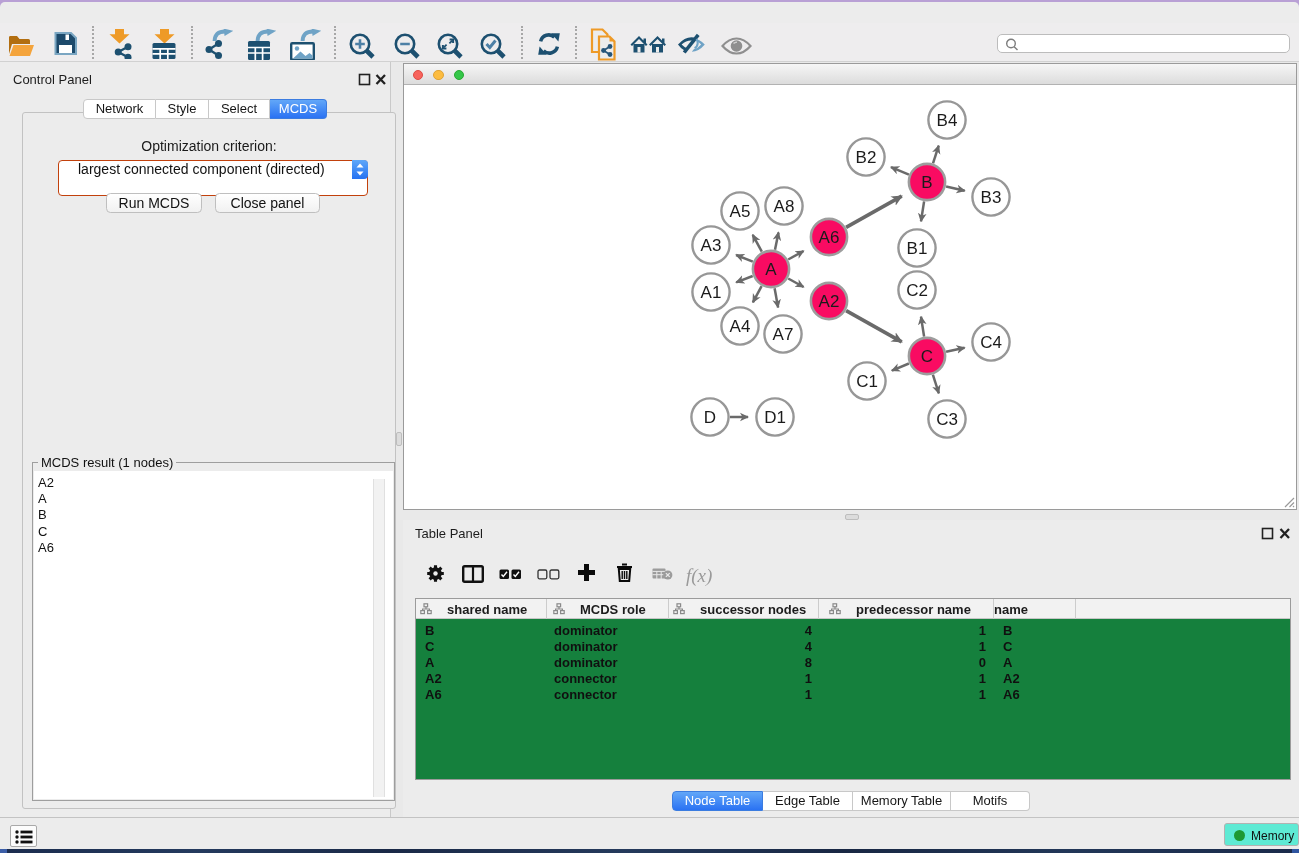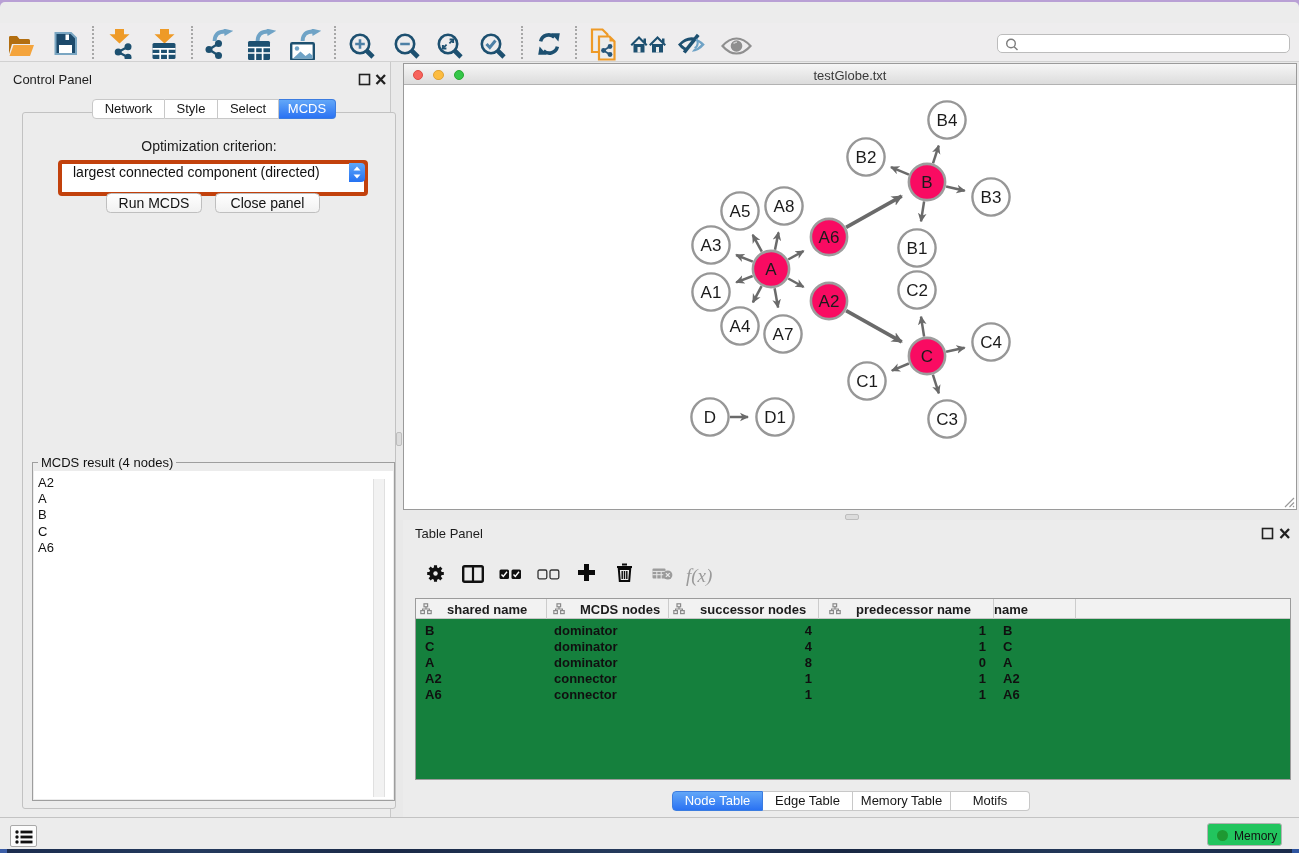--- a/index.html
+++ b/index.html
@@ -35,45 +35,45 @@
 
 #cp-content { position:absolute; left:8px; top:50px; width:374px; height:697px;
   border:1px solid #c2c2c2; border-radius:3px; background:#ececec;margin-left:14px; }
 
 .tabrow { position:absolute; display:flex; }
 .tab { height:20px; background:#fff; border:1px solid #c8c8c8; border-left:none;
   font-size:13px; color:#151515; text-align:center; line-height:18px; }
 .tab.first { border-left:1px solid #c8c8c8; border-radius:4px 0 0 4px; }
 .tab.last { border-radius:0 4px 4px 0; }
 .tab.sel { background:linear-gradient(#62a7f8,#2a72f3); color:#fff; border-color:#3b7ce0; }
-#cptabs { left:71px; top:37px;padding-left:21px; }
+#cptabs { left:62px; top:37px;padding-left:21px; }
 
 #optlabel { position:absolute; left:0; width:100%; top:25px; text-align:center; font-size:14px; color:#1a1a1a; }
 #combo { position:absolute; left:35px; top:47px; width:310px; height:36px; background:#fff;
-  border:4px solid #c2410c; border-radius:4px; font-size:14px; color:#111; line-height:17px;
-  padding-left:11px; }
+  border:1px solid #c2410c; border-radius:4px; font-size:14px; color:#111; line-height:17px;
+  padding-left:19px; }
 #combo .spin { position:absolute; right:-1px; top:-1px; width:16px; height:19px;
   background:linear-gradient(#5ea7f9,#2572f2); border-radius:0 4px 4px 0; }
 .btn { position:absolute; height:20px; background:linear-gradient(#ffffff,#f1f1f1);
   border:1px solid #bfbfbf; border-radius:4.5px; font-size:14px; color:#111;
   text-align:center; line-height:18px; }
 
 #groupbox { position:absolute; left:9px; top:349px; width:363px; height:339px;
   border:1px solid #9e9e9e; }
 #groupbox .gtitle { position:absolute; left:5px; top:-8px; background:#ececec;
   padding:0 3px; font-size:13px; color:#111; }
 #mcdslist { position:absolute; left:1px; top:8px; right:1px; bottom:1px; background:#fff;
   font-size:13px; color:#111; line-height:16.2px; padding:4px 0 0 4px; }
 #mcdsscroll { position:absolute; top:8px; right:8px; width:12px; bottom:2px;
   background:#f2f2f2; border-left:1px solid #e0e0e0; border-right:1px solid #e0e0e0; }
 
 #statusbar { left:0; top:815px; z-index:6; width:1299px; height:32px; background:#ececec; border-top:1px solid #c3c3c3; }
 #listbtn { position:absolute; left:10px; top:7px; width:27px; height:22px; background:#fcfcfc;
   border:1px solid #a9a9a9; border-radius:2px; }
-#membtn { position:absolute; right:17px; top:5px; width:75px; height:23px; background:#22c55e;
+#membtn { position:absolute; right:0; top:5px; width:75px; height:23px; background:#5eead4;
   border:1px solid #b2b2b2; border-radius:3px; font-size:12px; color:#111; }
 #membtn .dot { position:absolute; left:9px; top:5.5px; width:11px; height:11px; border-radius:50%;
   background:#1e9932; }
 #membtn .mt { position:absolute; left:26px; top:4.5px; }
 
 #mdi { left:391px; top:60px; width:908px; height:757px; background:#e9e9e9; }
 
 #netwin { left:403px; top:61px; width:894px; height:447px; background:#fff;
   border:1px solid #9a9a9a; }
 #nettitle { position:absolute; left:0; top:0; right:0; height:21px;
@@ -257,40 +257,39 @@
         <div class="spin">
             <svg width="16" height="19" viewBox="0 0 16 19">
 <path d="M4.5 7.5 L8 3.5 L11.5 7.5 Z" fill="#fff"></path>
 <path d="M4.5 11.5 L8 15.5 L11.5 11.5 Z" fill="#fff"></path>
             </svg>
           </div>
       </div>
       <div class="btn" style="left:83px; top:80px; width:96px;">Run MCDS</div>
       <div class="btn" style="left:192px; top:80px; width:105px;">Close panel</div>
       <div id="groupbox">
-        <div class="gtitle">MCDS result (4 nodes)</div>
+        <div class="gtitle">MCDS result (1 nodes)</div>
         <div id="mcdslist">A2<br>A<br>B<br>C<br>A6
           <div id="mcdsscroll"></div>
         </div>
       </div>
     </div>
     <div class="tabrow" id="cptabs">
       <div class="tab first" style="width:73px">Network</div>
       <div class="tab" style="width:53px">Style</div>
       <div class="tab" style="width:61px">Select</div>
       <div class="tab sel last" style="width:57px">MCDS</div>
     </div>
   </div>
 
   <div class="abs" id="netwin">
     <div id="nettitle">
       <div class="tl2" style="left:8.5px;background:#f7635c;border:0.5px solid #dd4b43"></div>
       <div class="tl2" style="left:29px;background:#fcbc40;border:0.5px solid #dfa336"></div>
       <div class="tl2" style="left:49.5px;background:#35c649;border:0.5px solid #29a932"></div>
-      <div class="title">testGlobe.txt</div>
     </div>
     <div style="position:absolute;left:-1px;top:21px;width:894px;height:425px;overflow:hidden">
 <svg class="net" width="894" height="425" viewBox="0 0 894 425">
 <defs>
 <marker id="ah" viewBox="0 0 10 10" refX="8.8" refY="5" markerWidth="9.2" markerHeight="10.2" markerUnits="userSpaceOnUse" orient="auto-start-reverse">
 <path d="M10 5 L0 0.3 L2.8 5 L0 9.7 Z" fill="#6a6a6a"></path>
             </marker>
 <marker id="ahb" viewBox="0 0 10 10" refX="8.8" refY="5" markerWidth="11.3" markerHeight="11.8" markerUnits="userSpaceOnUse" orient="auto-start-reverse">
 <path d="M10 5 L0 0.3 L2.8 5 L0 9.7 Z" fill="#6a6a6a"></path>
             </marker>
@@ -426,21 +425,21 @@
 <div class="hlab" style="left:31px">shared name</div>
 <div class="hcell" style="left:131px;width:122px"></div>
 <svg width="12" height="12" viewBox="0 0 12 12" style="position:absolute;top:4px;left:137px">
 <g fill="none" stroke="#8a8a8a" stroke-width="1.2">
               <rect x="4" y="0.8" width="3.6" height="3"></rect>
 <rect x="0.8" y="7.6" width="3.6" height="3"></rect>
               <rect x="7.6" y="7.6" width="3.6" height="3"></rect>
 <path d="M6 3.8 V6 M2.6 7.6 V6 H9.4 V7.6"></path>
             </g>
           </svg>
-<div class="hlab" style="left:164px">MCDS nodes</div>
+<div class="hlab" style="left:164px">MCDS role</div>
 <div class="hcell" style="left:253px;width:150px"></div>
 <svg width="12" height="12" viewBox="0 0 12 12" style="position:absolute;top:4px;left:257px">
 <g fill="none" stroke="#8a8a8a" stroke-width="1.2">
               <rect x="4" y="0.8" width="3.6" height="3"></rect>
 <rect x="0.8" y="7.6" width="3.6" height="3"></rect>
               <rect x="7.6" y="7.6" width="3.6" height="3"></rect>
 <path d="M6 3.8 V6 M2.6 7.6 V6 H9.4 V7.6"></path>
             </g>
           </svg>
 <div class="hlab" style="left:284px">successor nodes</div>

